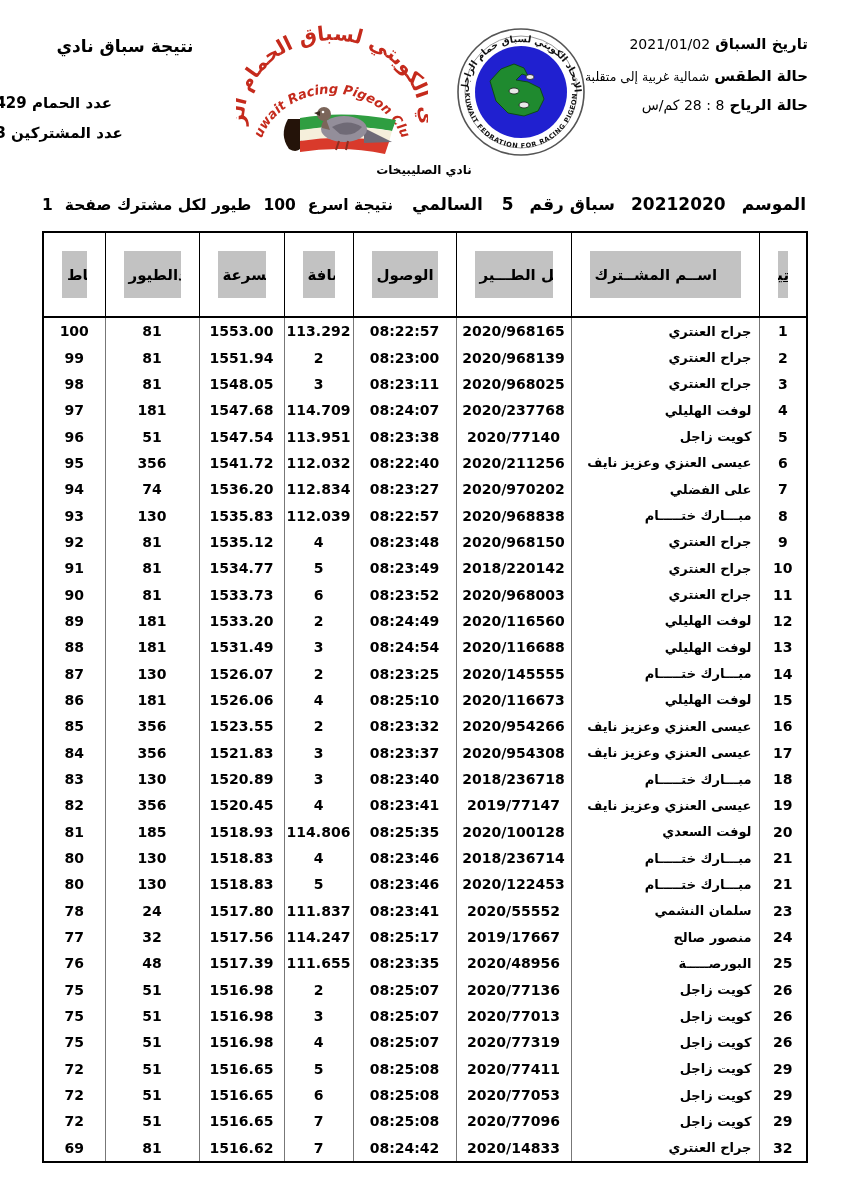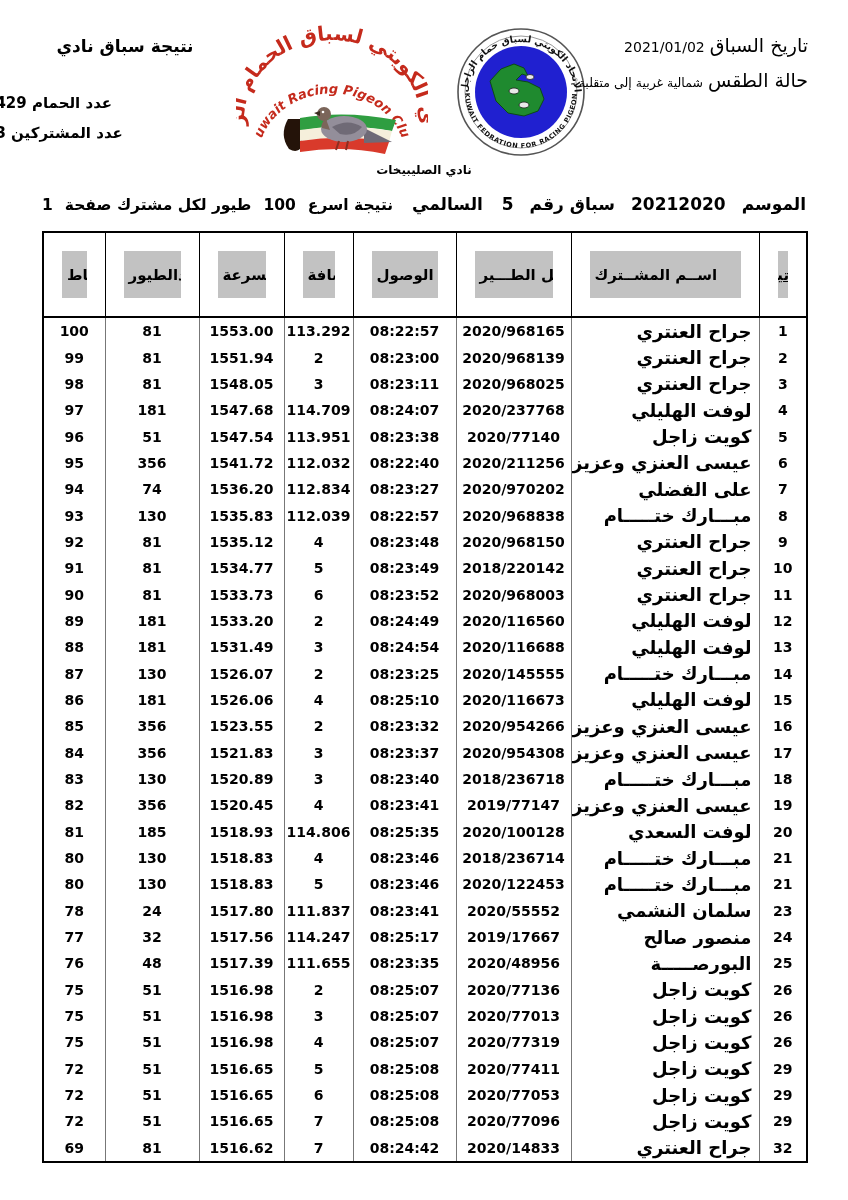--- a/index.html
+++ b/index.html
@@ -10,21 +10,21 @@
   .abs{position:absolute;}
 
   
   .left-title{right:648px;top:36px;width:210px;text-align:left;font-size:17px;font-weight:bold;direction:rtl;}
   .left-title div{text-align:center;width:150px;}
   .counts{right:658px;top:94px;width:215px;text-align:right;font-size:15px;font-weight:bold;direction:rtl;}
   .counts .count-line{margin-bottom:12px;white-space:nowrap;text-align:left;padding-left:10px;}
 
   .right-info{right:40px;top:34px;width:240px;direction:rtl;text-align:right;}
   .right-info .line{margin-bottom:9px;white-space:nowrap;}
-  .right-info .lbl{font-weight:normal;font-size:19px;}
+  .right-info .lbl{font-weight:bold;font-size:15px;}
   .right-info .val{font-weight:normal;font-size:14px;}
   .right-info .val.small{font-size:12.5px;margin-left:24px;}
 
   
   .krpc-logo{left:236px;top:24px;width:192px;height:140px;}
   .fed-logo{left:456px;top:27px;width:130px;height:130px;}
 
   
   .club-name{left:0;right:0;top:163px;text-align:center;font-size:12px;font-weight:bold;}
   .season-row{left:42px;top:194px;width:764px;display:flex;justify-content:space-between;
@@ -34,21 +34,21 @@
 
   
   .results{left:42px;top:231px;width:764px;border-collapse:collapse;table-layout:fixed;
     border:2px solid #000;background:#fff;}
   .results th{border:1px solid #000;border-bottom:2px solid #000;height:47px;padding:18px;background:#fff;}
   .results th .hdr-fill{background:#c2c2c2;height:100%;display:flex;align-items:center;
     justify-content:flex-end;padding:0 5px;font-size:15px;font-weight:bold;white-space:nowrap;overflow:hidden;}
   .results th.center .hdr-fill{justify-content:center;padding:0 2px;text-decoration:underline;}
   .results td{border-left:1px solid #777;border-right:1px solid #777;border-top:none;border-bottom:none;
     height:26.35px;padding:0 2px;text-align:center;font-weight:bold;font-size:14px;white-space:nowrap;overflow:hidden;}
-  .results td.name-cell{text-align:right;padding-right:7px;padding-left:4px;font-size:18px;}
+  .results td.name-cell{text-align:right;padding-right:7px;padding-left:4px;font-size:13px;}
   .results col.c-rank{width:48px;} .results col.c-name{width:188px;} .results col.c-ring{width:115px;}
   .results col.c-time{width:103px;} .results col.c-dist{width:69px;} .results col.c-speed{width:85px;}
   .results col.c-birds{width:94px;} .results col.c-points{width:62px;}
 </style>
 </head>
 <body>
 
 <div class="abs left-title">
   <div>نتيجة سباق نادي</div>
 </div>
@@ -122,20 +122,24 @@
 
 <div class="abs right-info">
   <div class="line">
     <span class="lbl">تاريخ السباق</span>
     <span class="val">2021/01/02</span>
   </div>
   <div class="line" style="margin-top:13px;">
     <span class="lbl">حالة الطقس</span>
     <span class="val small">شمالية غربية إلى متقلبة</span>
   </div>
+  <div class="line" style="margin-top:10px;">
+    <span class="lbl">حالة الرياح</span>
+    <span class="val">8 : 28 كم/س</span>
+  </div>
 </div>
 
 <div class="abs club-name">نادي الصليبيخات</div>
 
 <div class="abs season-row">
   <div class="grp">
     <span>الموسم</span>
     <span>20212020</span>
     <span>سباق رقم</span>
     <span>5</span>

